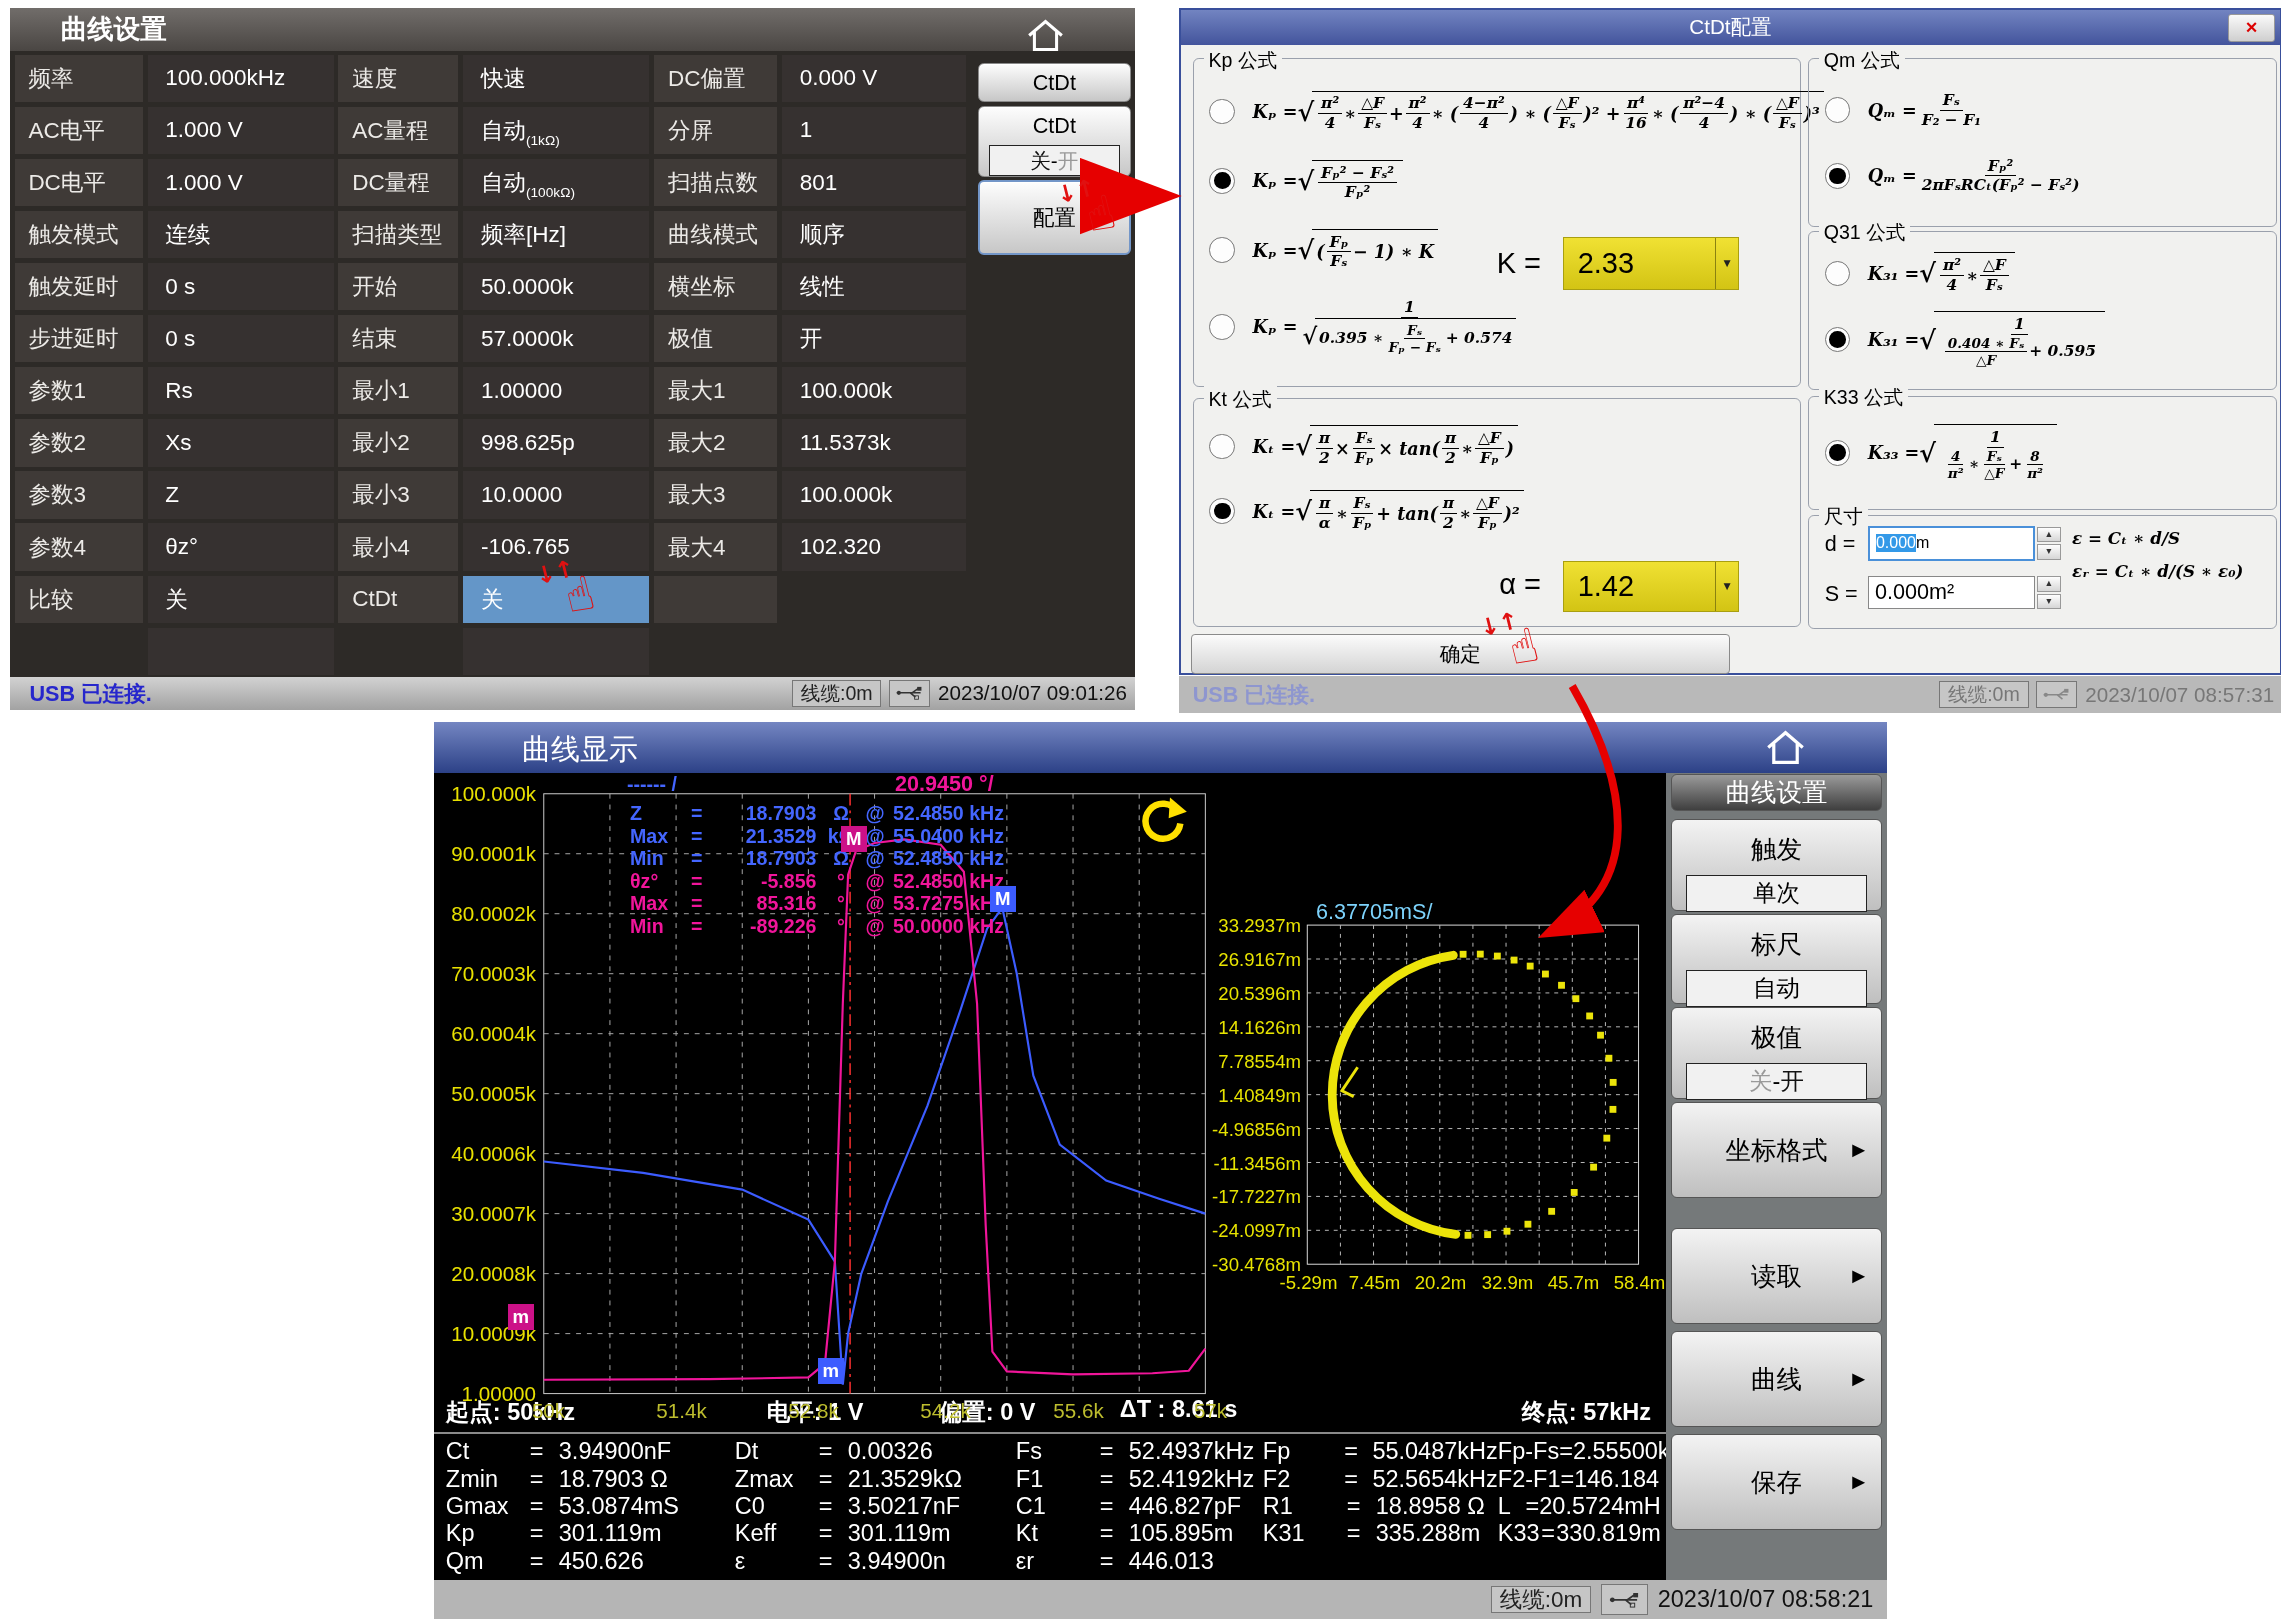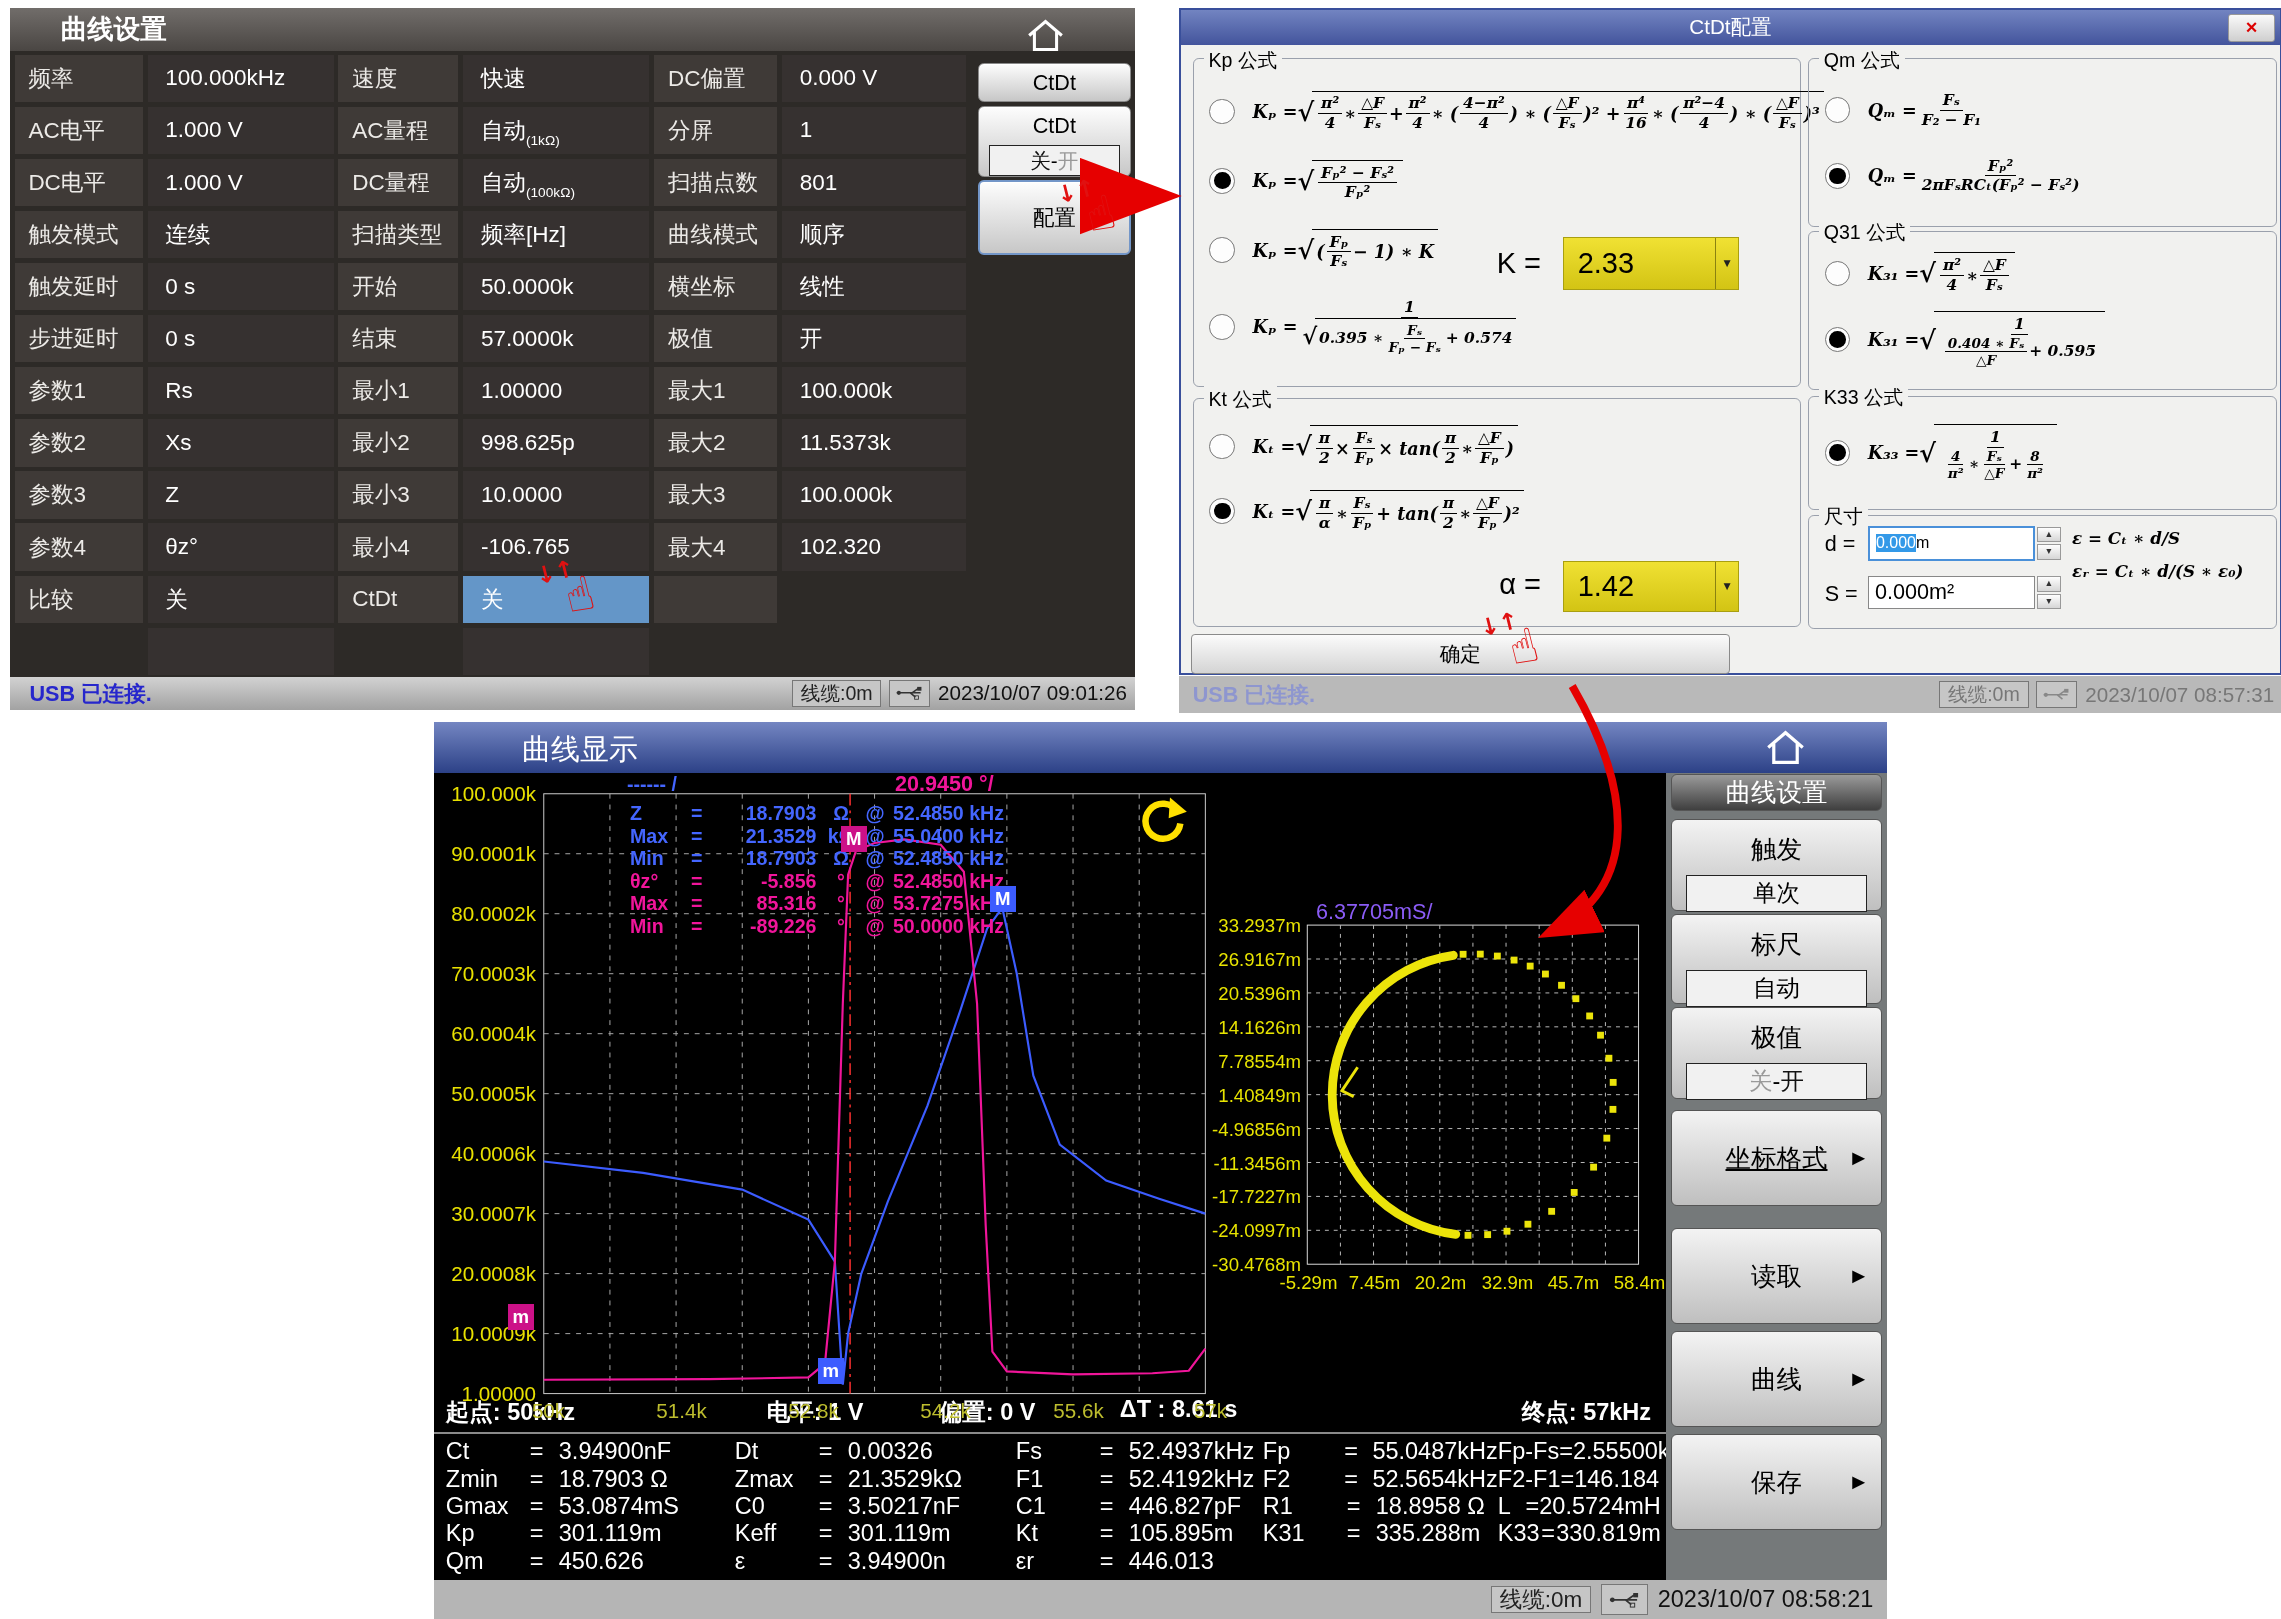--- a/index.html
+++ b/index.html
@@ -123,21 +123,21 @@
     background:linear-gradient(#f3f3f3,#bfbfbf);color:#000;text-align:center;font-size:25.5px;}
   .cdbtn.header{background:linear-gradient(#9a9a9a,#3f3f3f);color:#fff;line-height:33px;}
   .cdbtn .blabel{display:block;margin-top:11.8px;}
   .cdbtn .toggle-box{margin:7.8px 13.7px 0 13.7px;font-size:23.5px;line-height:35px;height:35px;}
   .cdbtn.menu{display:flex;align-items:center;justify-content:center;}
   .cdbtn.menu .marrow{position:absolute;right:11.8px;font-size:21.6px;}
   .mk{position:absolute;width:25.5px;height:25.5px;display:flex;align-items:center;
     justify-content:center;color:#fff;font-size:18.6px;font-weight:bold;}
   #top-label-blue{position:absolute;left:193px;top:0;font-size:19.6px;color:#4466ff;font-weight:bold;}
   #top-label-mag{position:absolute;left:461px;top:-2px;font-size:21.6px;color:#f0159a;font-weight:bold;text-align:center;}
-  #mini-title{position:absolute;left:882px;top:126px;font-size:21.6px;color:#8b5cf6;}
+  #mini-title{position:absolute;left:882px;top:126px;font-size:21.6px;color:#7dd3fc;}
   .hand{position:absolute;color:#e01111;font-size:47px;transform:rotate(-14deg);z-index:80;
     font-family:"DejaVu Sans",sans-serif;}
   .hand .arrs{position:absolute;left:-23.5px;top:-9.8px;font-size:23.5px;display:flex;
     flex-direction:column;line-height:21.6px;font-weight:bold;}
   svg{display:block;}
 </style>
 </head>
 <body>
 
 <div id="screen">
@@ -1015,21 +1015,21 @@
           <div class="toggle-box">单次</div>
         </div>
         <div class="cdbtn " style="top: 141px; height: 88px; text-align: center;">
           <span class="blabel">标尺</span>
           <div class="toggle-box">自动</div>
         </div>
         <div class="cdbtn " style="top: 234px; height: 90px;">
           <span class="blabel">极值</span>
           <div class="toggle-box tog-on-active"><span class="off">关</span><span>-</span><span class="on">开</span></div>
         </div>
-        <div class="cdbtn menu" style="top: 337px; height: 94px; text-decoration: underline;">
+        <div class="cdbtn menu" style="top: 329px; height: 94px;">
           <span>坐标格式</span>
           <span class="marrow">►</span>
         </div>
         <div class="cdbtn menu" style="top: 455px; height: 94px;">
           <span>读取</span>
           <span class="marrow">►</span>
         </div>
         <div class="cdbtn menu" style="top: 558px; height: 94px;">
           <span>曲线</span>
           <span class="marrow">►</span>

